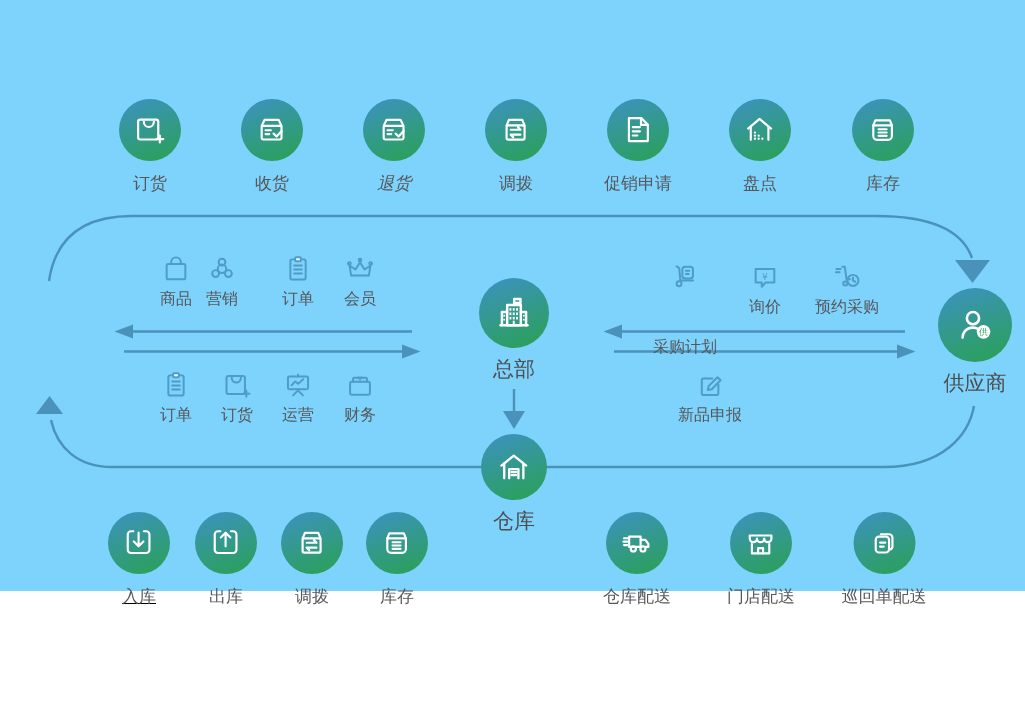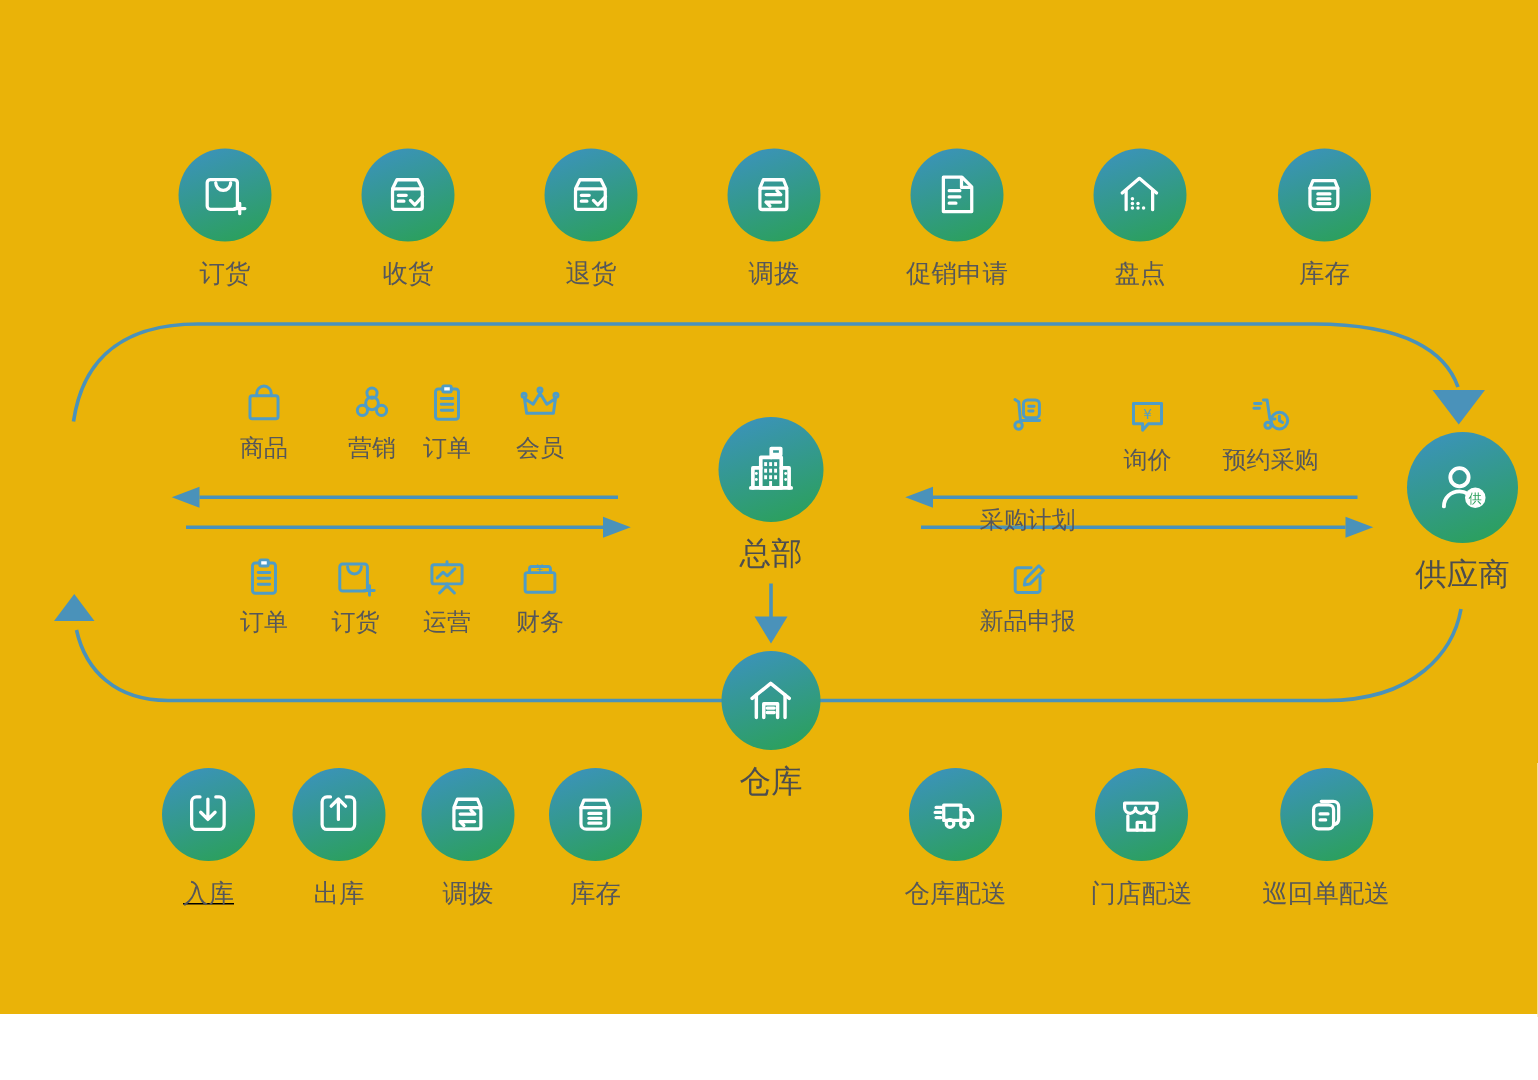--- a/index.html
+++ b/index.html
@@ -2,21 +2,21 @@
 <html><head>
 <meta charset="utf-8">
 <style>
   * { margin:0; padding:0; box-sizing:border-box; }
   html,body { background:#ffffff; }
   body {
     width:1025px; height:720px;
     font-family:"DejaVu Sans","Liberation Sans",sans-serif;
     overflow:hidden;
   }
-  .canvas { position:relative; width:1025px; height:676px; background:#eab308; }
+  .canvas { position:relative; width:1025px; height:591px; background:#7dd3fc; }
   .bg-svg { position:absolute; left:0; top:0; width:1025px; height:720px; }
 
   .item { position:absolute; display:flex; flex-direction:column; align-items:center; transform:translateX(-50%); }
   .circle {
     border-radius:50%;
     background:linear-gradient(160deg,#3b93b9 8%, #2ba05c 92%);
     display:flex; align-items:center; justify-content:center;
     color:#ffffff;
   }
   .c62 { width:62px; height:62px; }
@@ -226,21 +226,21 @@
     <div class="lbl">订货</div>
   </div>
   <div class="item" style="left:272px; top:99px;">
     <div class="circle c62">
         <svg>
           <use href="#i-box-check"></use>
         </svg>
       </div>
     <div class="lbl">收货</div>
   </div>
-  <div class="item" style="left:394px; top:99px;">
+  <div class="item" style="left:394px; top:99px;font-style:italic;">
     <div class="circle c62">
         <svg>
           <use href="#i-box-check"></use>
         </svg>
       </div>
     <div class="lbl">退货</div>
   </div>
   <div class="item" style="left:516px; top:99px;">
     <div class="circle c62">
         <svg>
@@ -301,21 +301,21 @@
       </div>
     <div class="node-lbl">仓库</div>
   </div>
 
   <div class="mini" style="left:176px; top:252px;">
     <svg>
         <use href="#i-sbag"></use>
       </svg>
     <div class="mlbl">商品</div>
   </div>
-  <div class="mini" style="left:248px; top:252px;">
+  <div class="mini" style="left:222px; top:252px;">
     <svg>
         <use href="#i-network"></use>
       </svg>
     <div class="mlbl">营销</div>
   </div>
   <div class="mini" style="left:298px; top:252px;">
     <svg>
         <use href="#i-clip"></use>
       </svg>
     <div class="mlbl">订单</div>
@@ -364,21 +364,21 @@
       </svg>
     <div class="mlbl">询价</div>
   </div>
   <div class="mini" style="left:847px; top:260px;">
     <svg>
         <use href="#i-cartclock"></use>
       </svg>
     <div class="mlbl">预约采购</div>
   </div>
 
-  <div class="mini" style="left:685px; top:368px;font-family:Liberation Serif, serif;">
+  <div class="mini" style="left:710px; top:368px;">
     <svg>
         <use href="#i-edit"></use>
       </svg>
     <div class="mlbl">新品申报</div>
   </div>
 
   <div class="item" style="left:139px; top:512px;text-decoration:underline;">
     <div class="circle c62">
         <svg>
           <use href="#i-in"></use>

